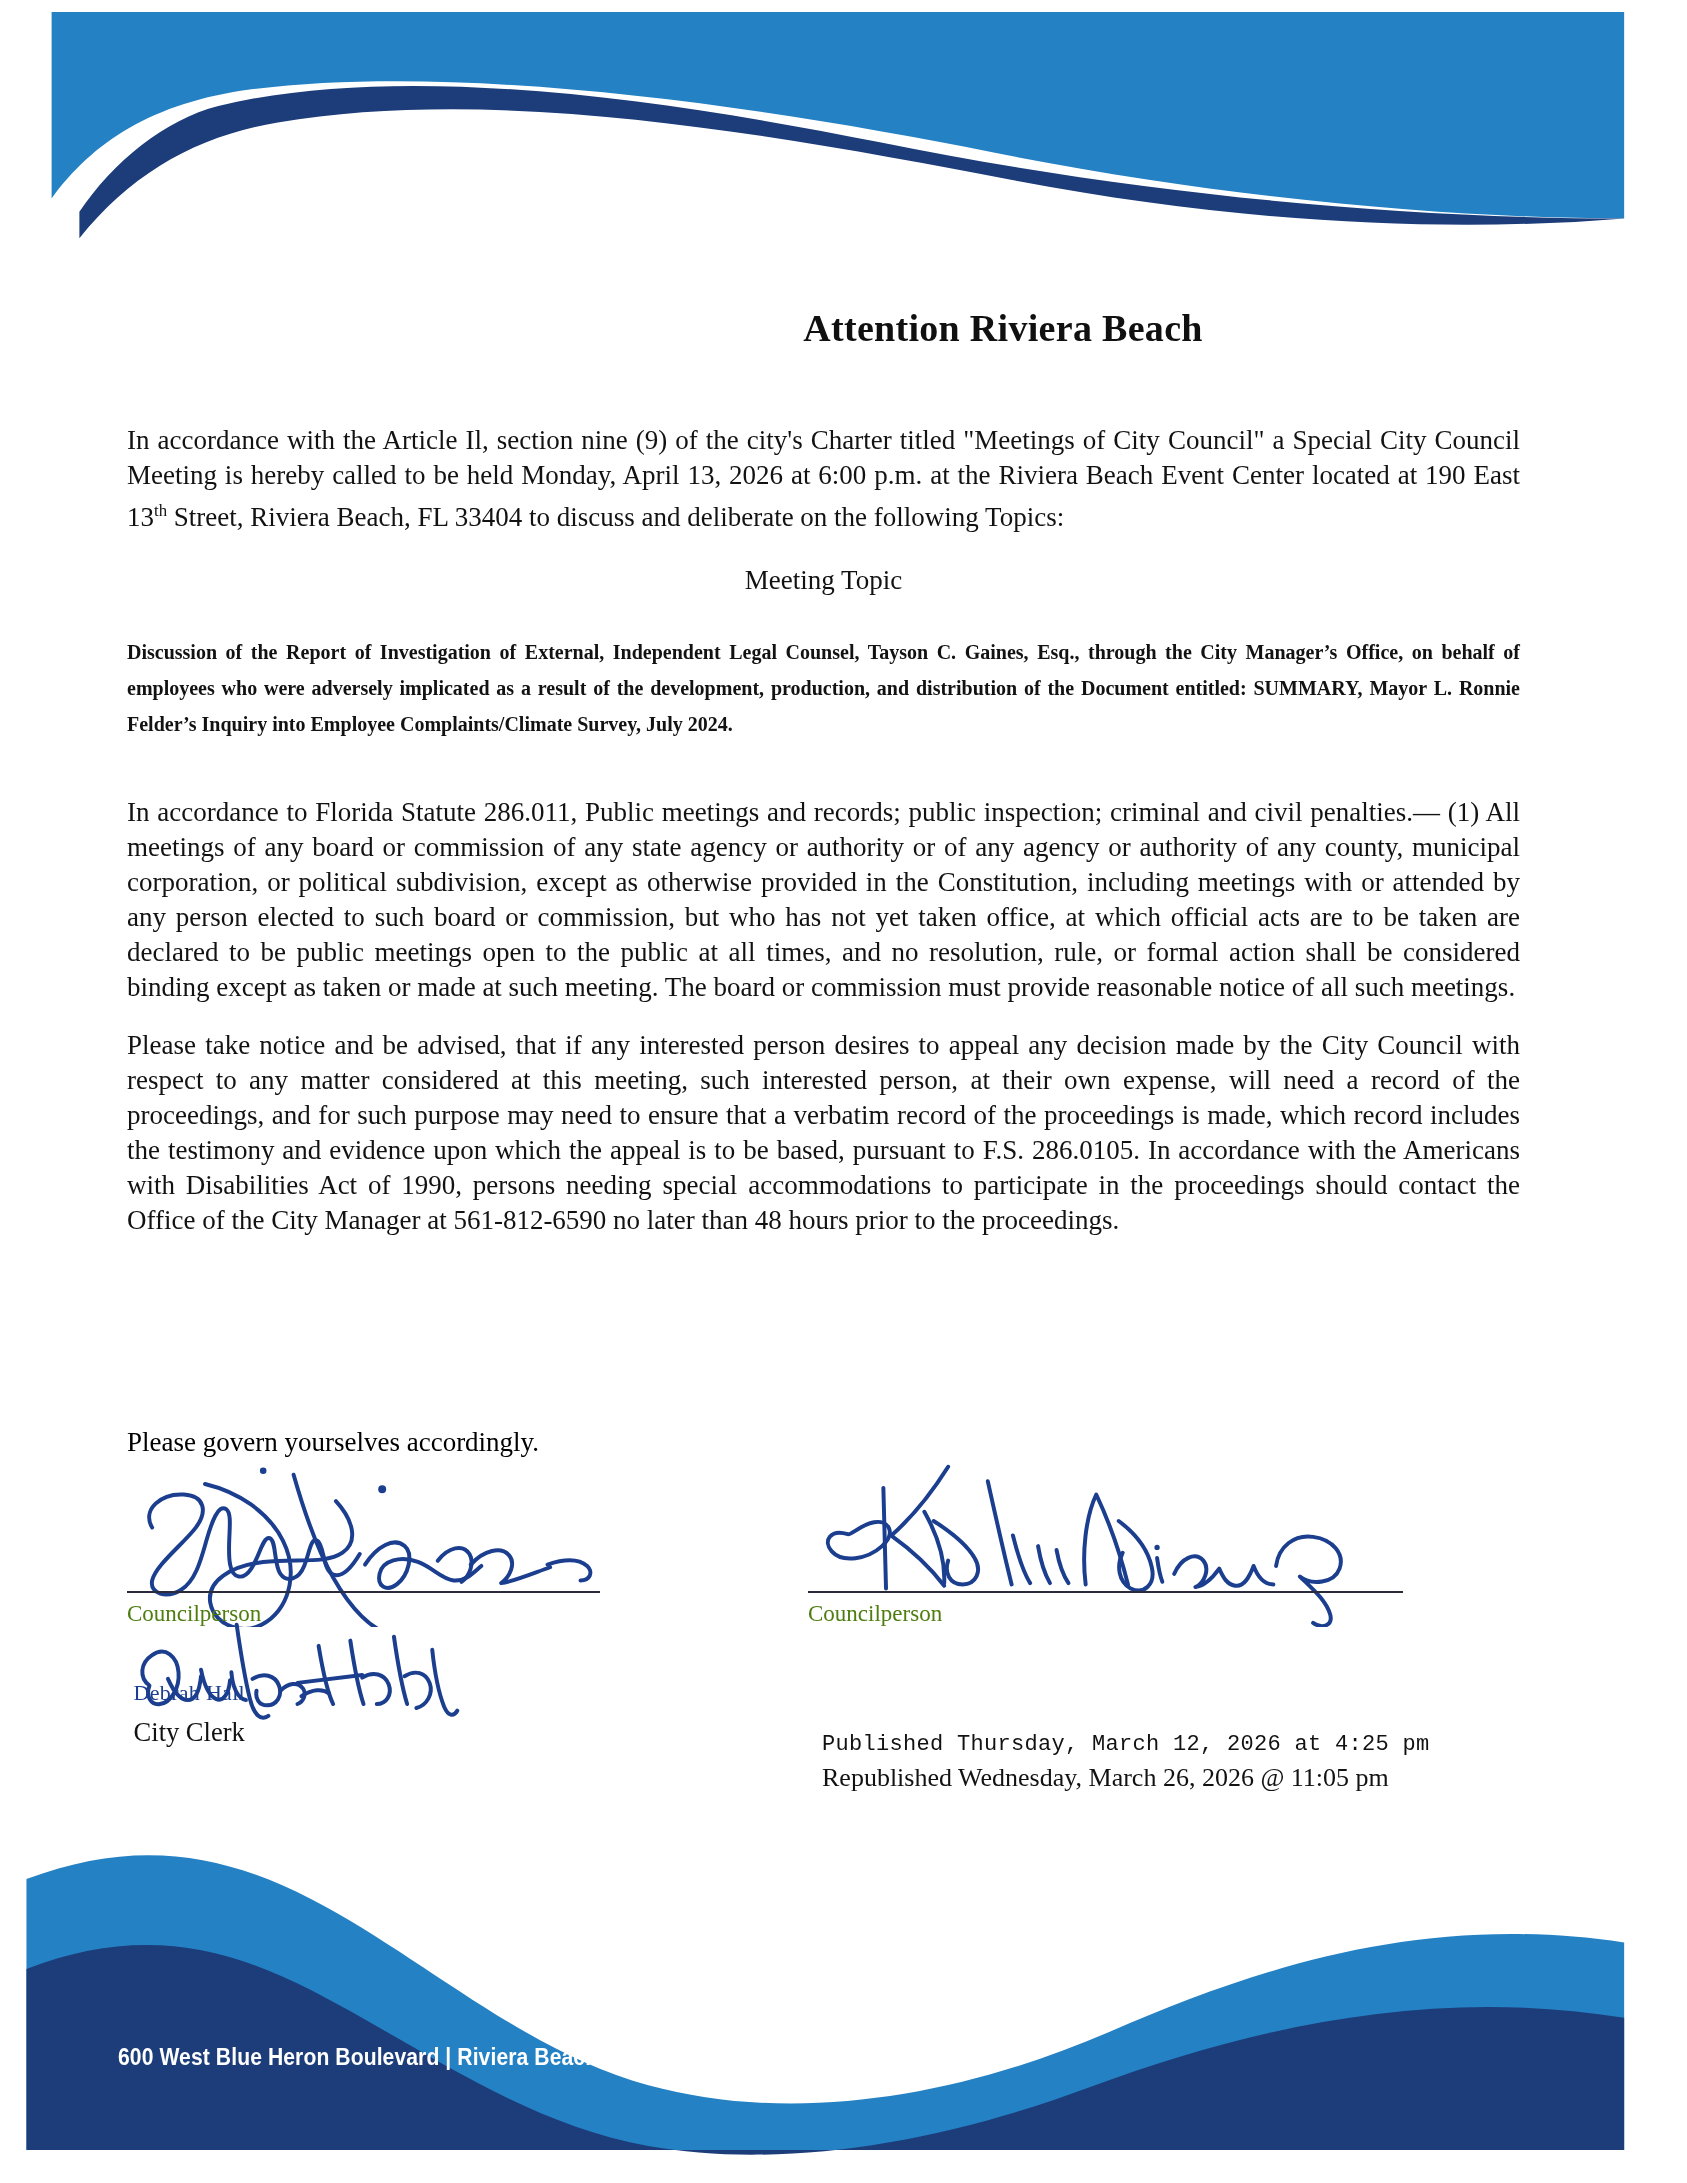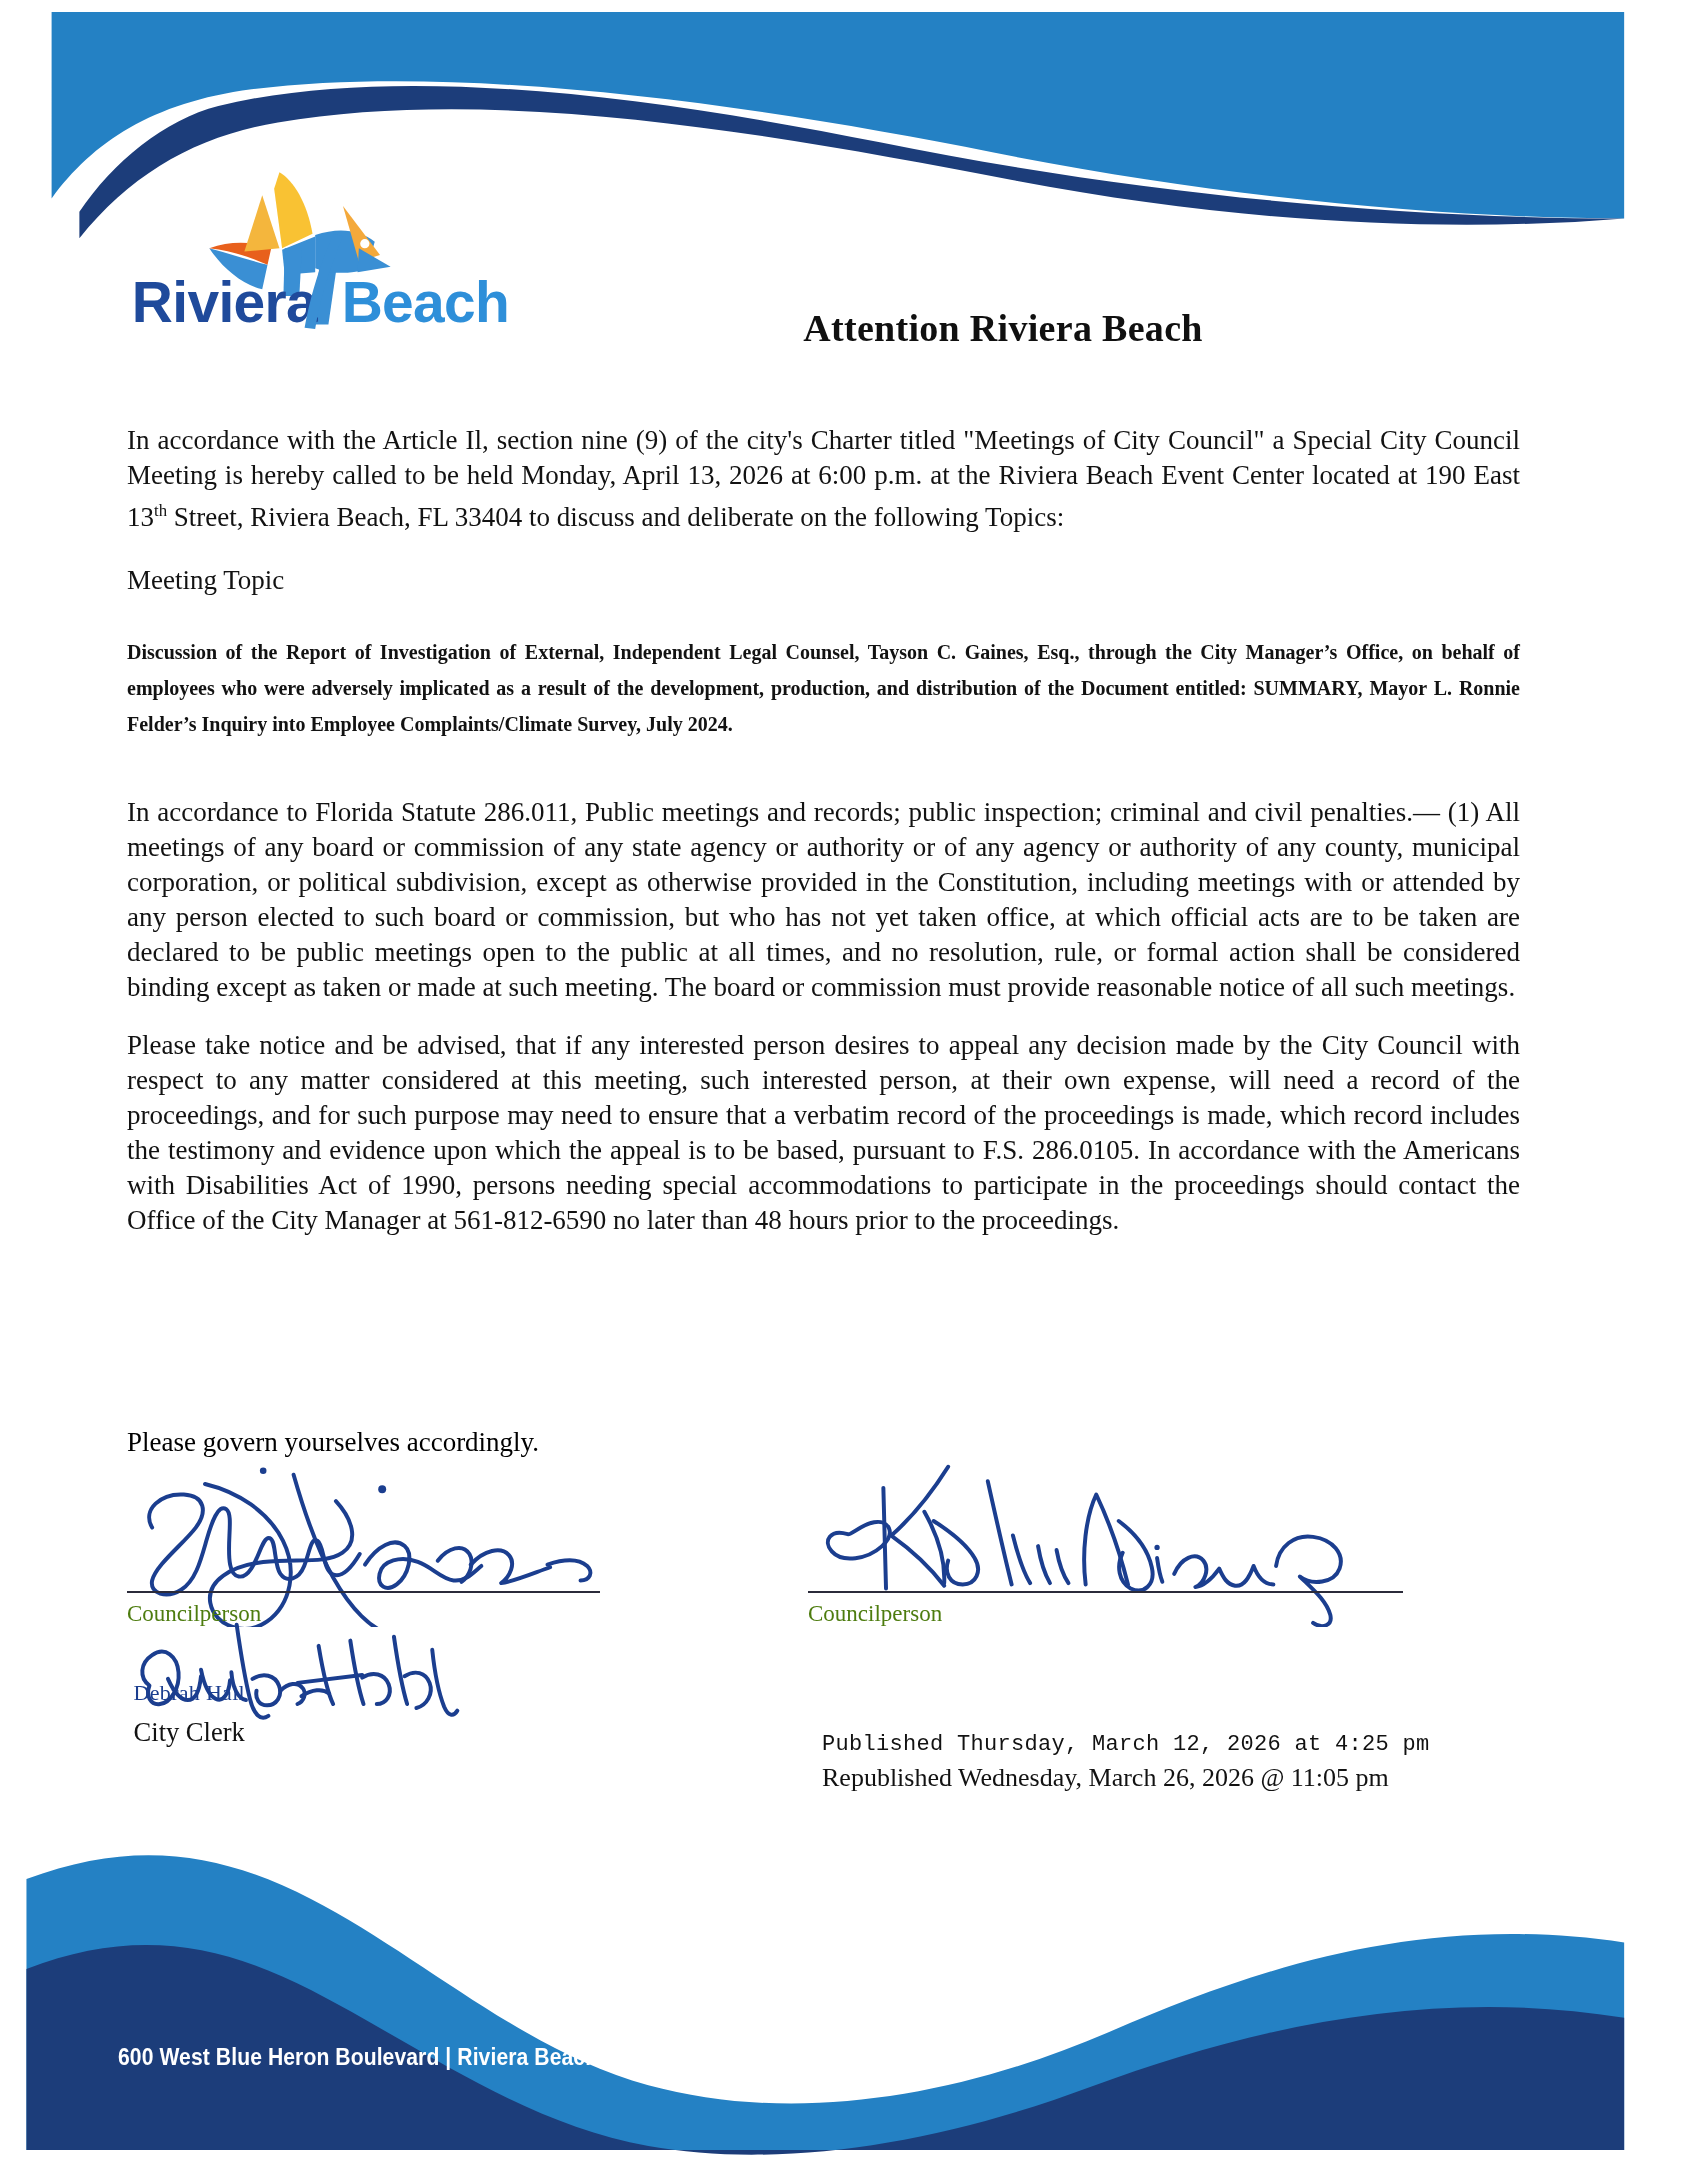--- a/index.html
+++ b/index.html
@@ -79,21 +79,21 @@
   p.para {
     margin: 0 0 22.5px 0;
     font-size: 27px;
     line-height: 35px;
     text-align: justify;
     text-justify: inter-word;
     font-family: "Liberation Serif", serif;
   }
   .meeting-topic-label {
     margin: 29px 0 37px 0;
-    text-align: left;
+    text-align: center;
     font-size: 27px;
     line-height: 33px;
     font-family: "Liberation Serif", serif;
   }
   .topic-bold {
     margin: 0 0 53px 0;
     font-size: 20px;
     line-height: 36px;
     font-weight: bold;
     text-align: justify;
@@ -232,49 +232,20 @@
     <path d="M 2455,180 L 2455,330
              C 2100,330 1700,290 1330,215
              C 980,145 600,95 330,160
              C 250,180 170,245 120,320
              L 120,360
              C 200,260 300,205 420,185
              C 760,128 1180,205 1530,272
              C 1870,337 2190,352 2455,330 Z" fill="#1c3d7a"></path>
   </svg>
 
-  <div class="logo-block">
-    <svg class="logo-svg" viewBox="0 0 680 290">
-
-      <path d="M212,150 C232,180 262,205 292,212 L300,175 C272,168 242,158 212,150 Z" fill="#3a8fd4"></path>
-      <path d="M212,150 C244,154 272,162 300,175 L306,148 C275,140 244,138 212,150 Z" fill="#e8601c"></path>
-      <path d="M212,150 C250,142 280,140 306,148 L300,212 C262,200 232,178 212,150 Z" fill="none"></path>
-
-      <path d="M292,70 L318,150 L265,155 Z" fill="#f4b63d"></path>
-
-      <path d="M318,35 C340,48 360,82 368,128 L322,150 L310,60 Z" fill="#f9c233"></path>
-
-      <path d="M322,152 L372,132 L372,186 L326,190 Z" fill="#3a8fd4"></path>
-
-      <path d="M326,150 L352,150 L348,222 L324,222 Z" fill="#3a8fd4"></path>
-      <path d="M384,140 L410,140 L392,265 L366,265 Z" fill="#3a8fd4"></path>
-
-      <path d="M372,130 C408,118 438,122 462,140 L450,182 C420,190 392,188 372,180 Z" fill="#3a8fd4"></path>
-
-      <path d="M414,86 L470,160 L438,170 Z" fill="#f4a93b"></path>
-      <path d="M438,150 L486,178 L436,186 Z" fill="#3a8fd4"></path>
-      <circle cx="447" cy="143" r="7" fill="#ffffff"></circle>
-
-      <text x="95" y="262" font-family="Liberation Sans, sans-serif" font-weight="bold" font-size="86" fill="#1f4a9b" letter-spacing="-1">Riviera</text>
-
-      <text x="412" y="262" font-family="Liberation Sans, sans-serif" font-weight="bold" font-size="86" fill="#2e8fd9" letter-spacing="-1">Beach</text>
-
-      <path d="M356,270 C366,215 382,168 400,128 L414,132 C396,176 380,222 372,272 Z" fill="#3a8fd4"></path>
-    </svg>
-  </div>
 
   <div class="doc-title">
     <span class="doc-title-inner">Attention Riviera Beach</span>
   </div>
 
   <div class="body-area">
 
     <p class="para"><span>In accordance with the Article Il, section nine (9) of the city's Charter titled "Meetings of City Council" a Special City Council Meeting is hereby called to be held Monday, April 13, 2026 at 6:00 p.m. at the Riviera Beach Event Center located at 190 East 13</span><sup class="ord">th</sup><span> Street, Riviera Beach, FL 33404 to discuss and deliberate on the following Topics:</span></p>
 
     <div class="meeting-topic-label">Meeting Topic</div>

